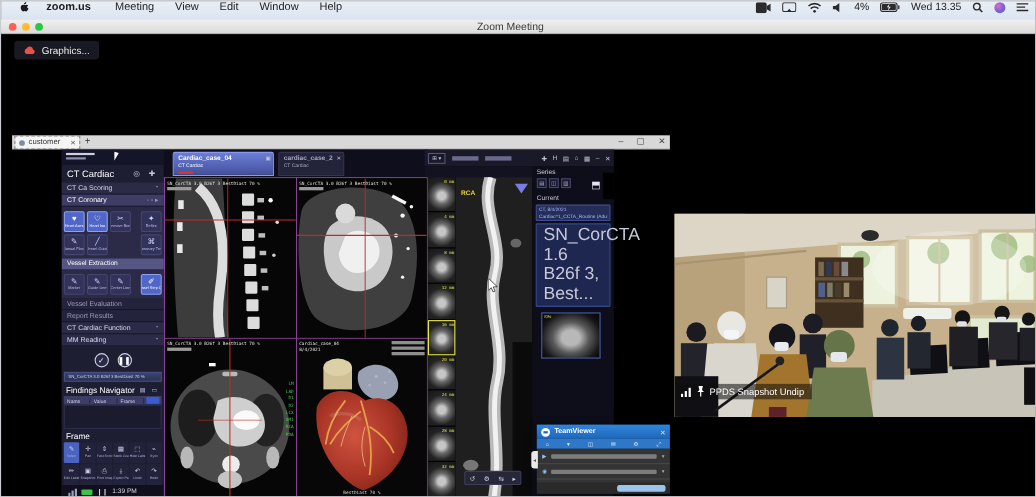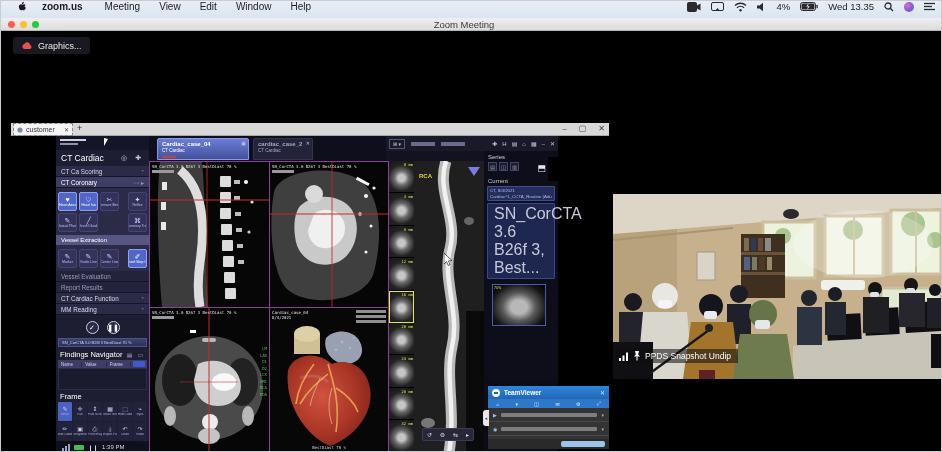--- a/index.html
+++ b/index.html
@@ -657,21 +657,21 @@
           <span class="fic">▥</span>
         </div>
         <span class="loadico">⬒</span>
         <div class="blkflag"></div>
         <div class="curlbl">Current</div>
         <div class="entrybox">
           <div class="ln">CT, 8/4/2021</div>
           <div class="ln">Cardiac^1_CCTA_Routine (Adult)</div>
         </div>
         <div class="entrybox2">
-          <div class="ln">SN_CorCTA 3.6 B26f 3, Best...</div>
+          <div class="ln">SN_CorCTA 1.6 B26f 3, Best...</div>
         </div>
         <div class="thumb">
           <span class="yl">70%</span>
         </div>
       </div>
 
       <div class="tv">
         <div class="tvhdr">
           <span class="tvlogo"></span>
           <span class="t">TeamViewer</span>

